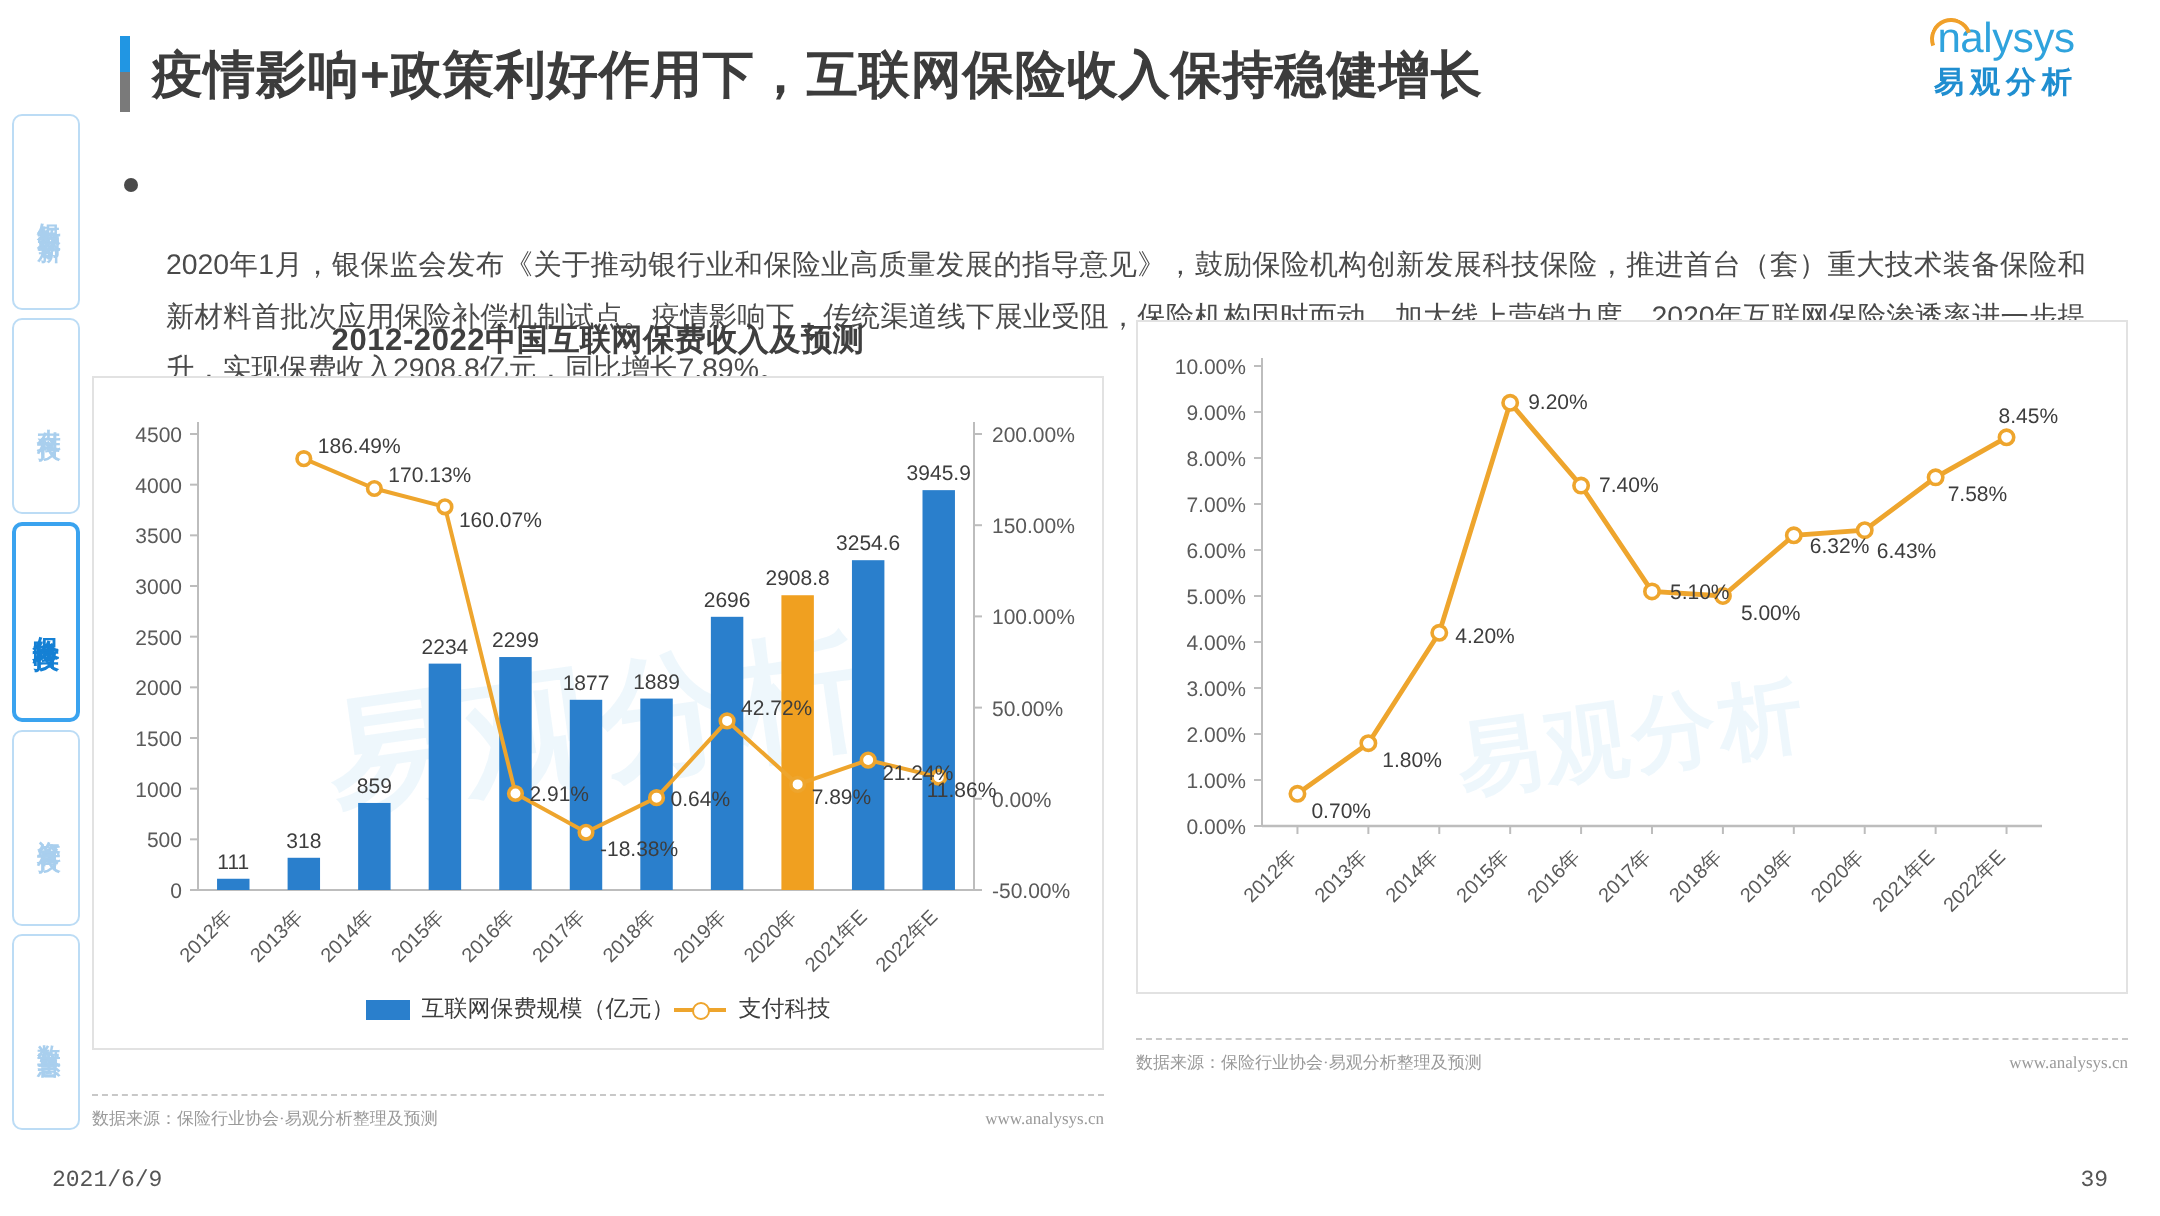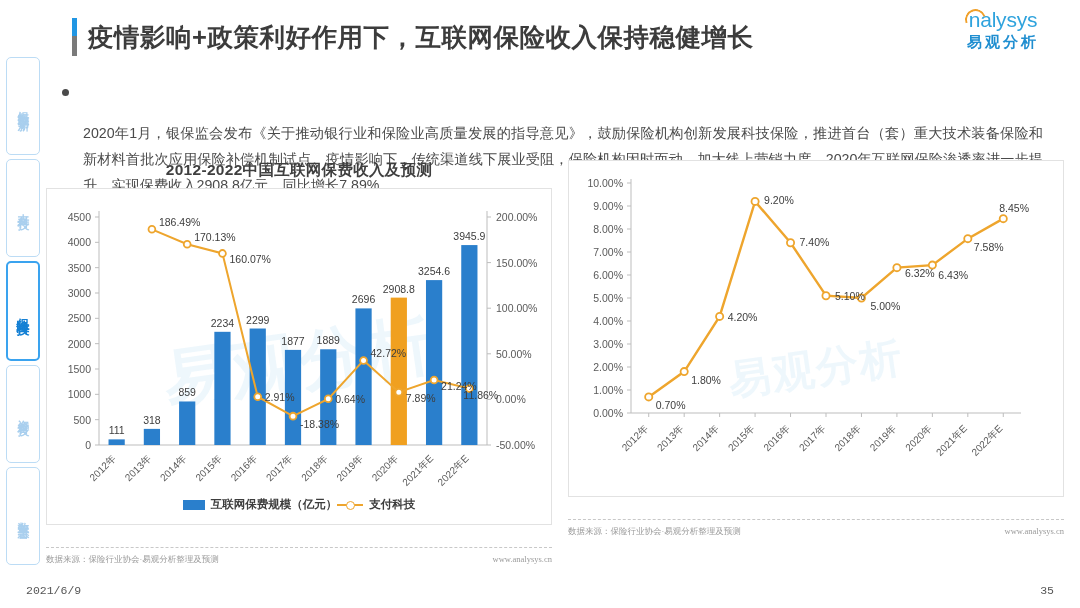--- a/index.html
+++ b/index.html
@@ -41,21 +41,21 @@
     border: 2px solid #3aa3ef;
     color: #1580d4;
     font-weight: 700;
     font-size: 13px;
     box-shadow: 0 0 0 1px #ffffff inset;
   }
 
   
   #page-title-wrap {
     position: absolute;
-    left: 56px; top: 14px;
+    left: 44px; top: 14px;
     display: flex; align-items: center;
     height: 46px;
     padding-left: 16px;
   }
   #title-accent {
     width: 5px; height: 38px;
     background: linear-gradient(to bottom, #2196e3 0%, #2196e3 48%, #7a7a7a 48%, #7a7a7a 100%);
     margin-right: 11px;
   }
   #page-title {
@@ -178,21 +178,21 @@
   .axis-lbl { font-size: 10.5px; fill: #5a5a5a; font-family: "Liberation Sans", sans-serif; }
   .tick-x   { font-size: 10px;   fill: #5a5a5a; font-family: "Liberation Sans", sans-serif; }
   .dlabel   { font-size: 10.5px; fill: #3d3d3d; font-family: "Liberation Sans", sans-serif; }
   .dlabel-pct { font-size: 10.5px; fill: #3d3d3d; font-family: "Liberation Sans", sans-serif; }
 
   
   .legend-row {
     position: absolute;
     left: 0; right: 0; bottom: 12px;
     display: flex; justify-content: center; align-items: center; 
-    font-size: 11.5px; color: #3d3d3d; font-weight: bold;
+    font-size: 11.5px; color: #3d3d3d;
   }
   .legend-item { display: flex; align-items: center; gap: 6px; }
   .legend-swatch-bar { width: 22px; height: 10px; background: #2a7fcc; }
   .legend-swatch-line { width: 26px; height: 10px; position: relative; }
   .legend-swatch-line::before {
     content: ""; position: absolute; left: 0; top: 4px; width: 26px; height: 2px; background: #eea52d;
   }
   .legend-swatch-line::after {
     content: ""; position: absolute; left: 9px; top: 1px; width: 7px; height: 7px;
     border: 1.6px solid #eea52d; background: #fff; border-radius: 50%;
@@ -437,14 +437,14 @@
       </svg>
   </div>
   <div class="panel-source">
     <span>数据来源：保险行业协会·易观分析整理及预测</span>
     <span>www.analysys.cn</span>
   </div>
 </div>
 
 <div id="footer">
   <span id="footer-date">2021/6/9</span>
-  <span id="footer-page">35</span>
+  <span id="footer-page">39</span>
 </div>
 
 </body></html>

